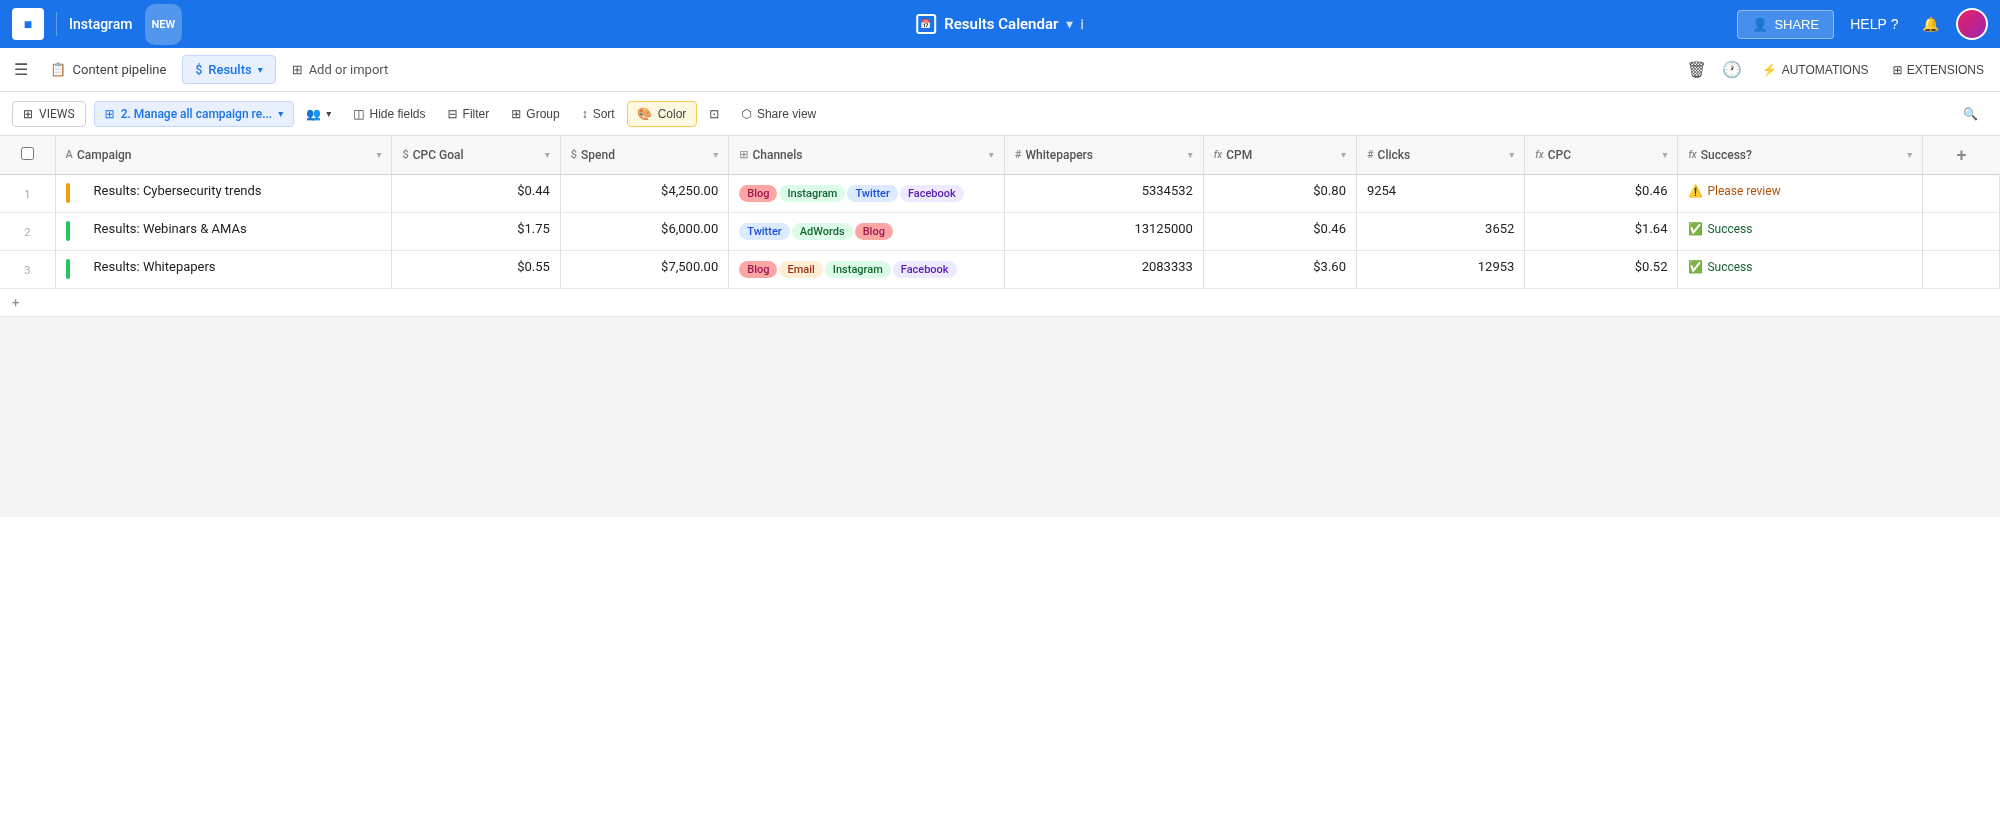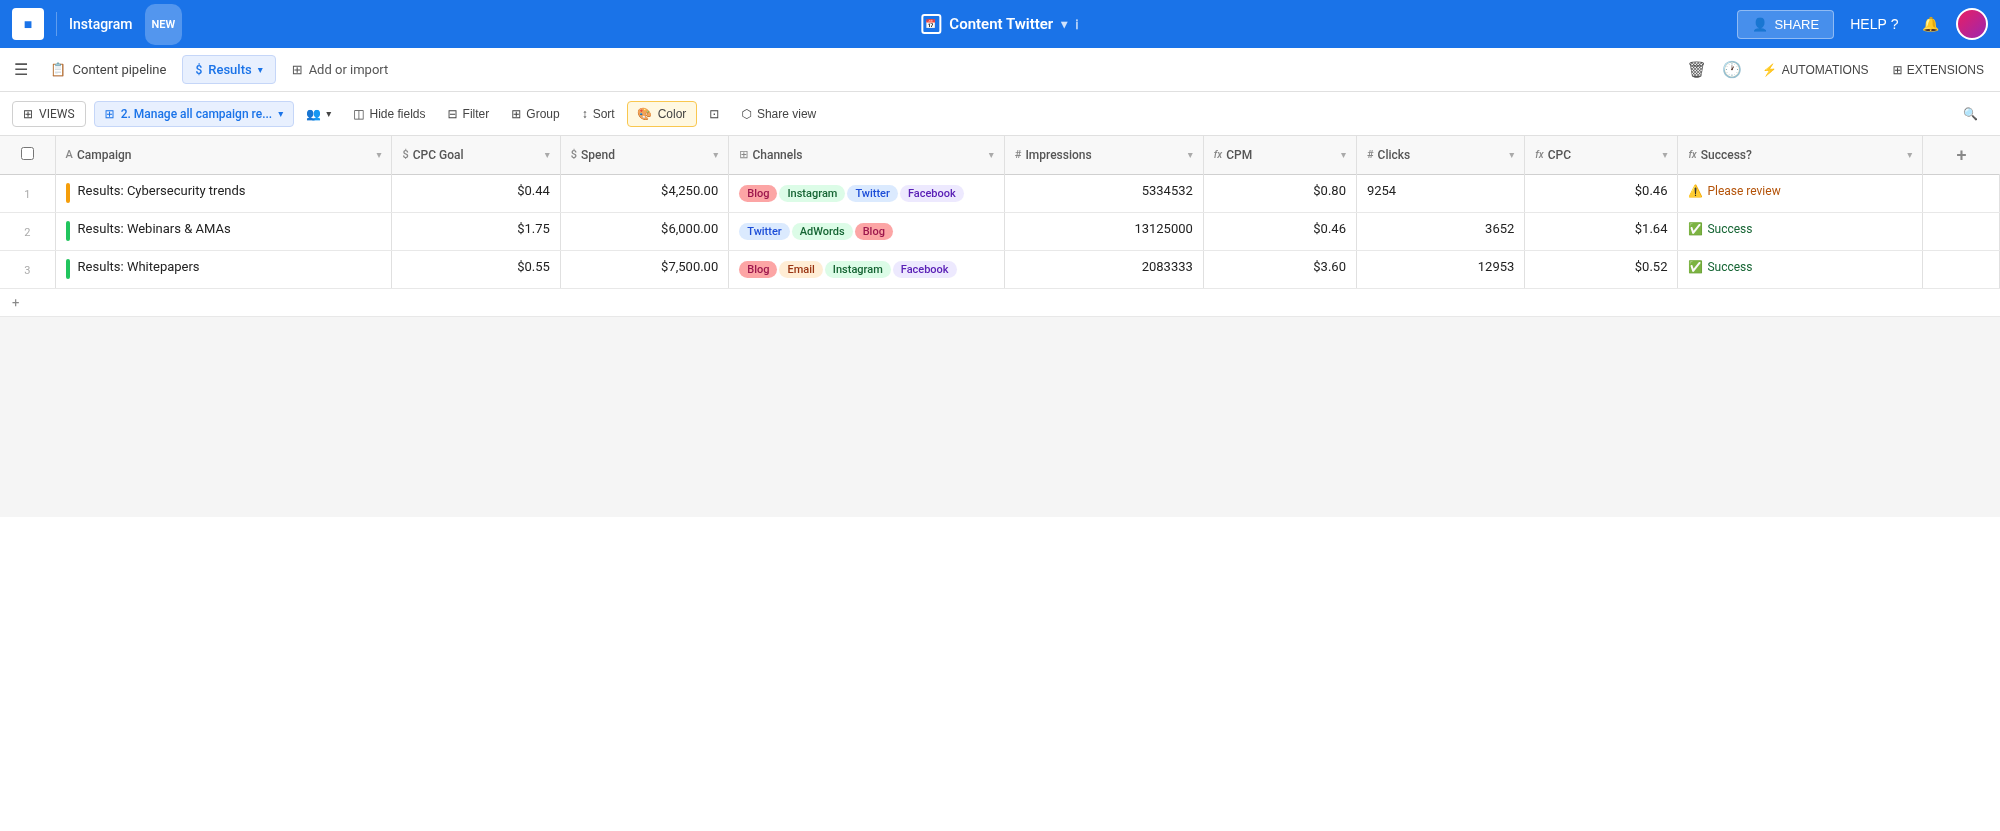--- a/index.html
+++ b/index.html
@@ -290,21 +290,21 @@
     .col-cpc-goal { width: 110px; }
     .col-spend { width: 110px; }
     .col-channels { width: 180px; }
     .col-impressions { width: 130px; }
     .col-cpm { width: 100px; }
     .col-clicks { width: 110px; }
     .col-cpc { width: 100px; }
     .col-success { width: 160px; }
 
     .campaign-cell {
-      display: flex; align-items: flex-start; gap: 0;
+      display: flex; align-items: flex-start; gap: 16px;
     }
     .color-indicator {
       width: 4px;
       border-radius: 2px;
       align-self: stretch;
       min-height: 20px;
       margin-right: 8px;
       flex-shrink: 0;
     }
   </style>
@@ -312,21 +312,21 @@
 <body>
 
 <div class="top-nav">
   <div class="top-nav-logo">■</div>
   <div class="top-nav-divider"></div>
   <span class="top-nav-title">Instagram</span>
   <span class="top-nav-badge">NEW</span>
 
   <div class="top-nav-center">
     <div class="cal-icon">📅</div>
-    <span>Content Twitter</span>
+    <span>Results Calendar</span>
     <span style="color:rgba(255,255,255,0.8);font-size:12px;">▾</span>
     <span style="color:rgba(255,255,255,0.7);font-size:13px;">ℹ</span>
   </div>
 
   <div class="top-nav-right">
     <button class="share-btn">
       <span>👤</span>
       <span>SHARE</span>
     </button>
     <button class="top-nav-icon-btn">
@@ -449,21 +449,21 @@
           <th class="col-channels">
             <div class="th-inner">
               <span class="th-icon">⊞</span>
               <span>Channels</span>
               <span class="caret">▾</span>
             </div>
           </th>
           <th class="col-impressions">
             <div class="th-inner">
               <span class="th-icon">#</span>
-              <span>Impressions</span>
+              <span>Whitepapers</span>
               <span class="caret">▾</span>
             </div>
           </th>
           <th class="col-cpm">
             <div class="th-inner">
               <span class="th-icon" style="font-style:italic;font-size:10px;">fx</span>
               <span>CPM</span>
               <span class="caret">▾</span>
             </div>
           </th>

